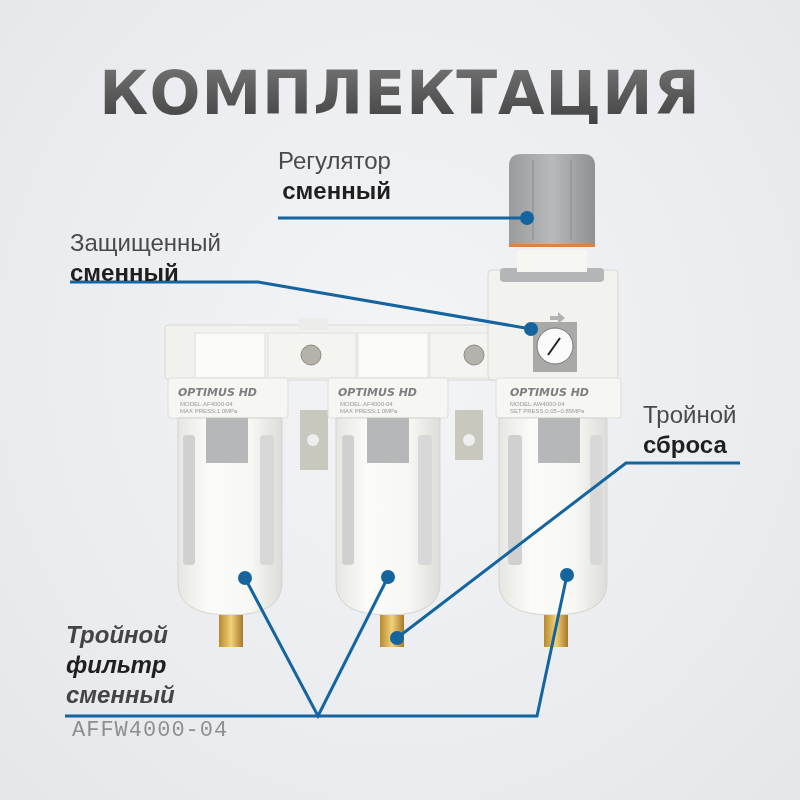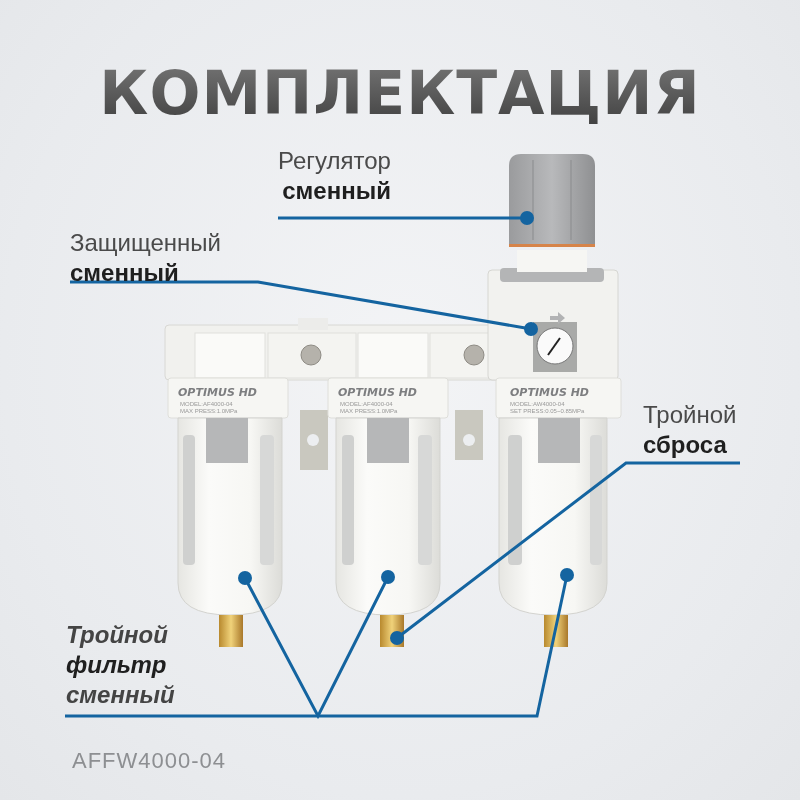--- a/index.html
+++ b/index.html
@@ -4,21 +4,21 @@
 <style>
   html,body{margin:0;padding:0;}
   body{width:800px;height:800px;overflow:hidden;background:#eceef0;font-family:"Liberation Sans",sans-serif;}
   .stage{position:relative;width:800px;height:800px;background:radial-gradient(ellipse at 50% 45%,#f3f4f6 0%,#e9ebee 70%,#e4e6e9 100%);}
   .title{position:absolute;left:0;right:0;top:58px;text-align:center;font-family:"DejaVu Sans",sans-serif;font-weight:bold;font-size:60px;letter-spacing:1px;color:#4a4a4a;background:linear-gradient(#777,#3f3f3f);-webkit-background-clip:text;background-clip:text;-webkit-text-fill-color:transparent;}
   .label{position:absolute;font-family:"Liberation Sans",sans-serif;font-size:24px;line-height:30px;color:#444;}
   .label .l2{color:#1f1f1f;font-weight:bold;}
   .label .l1{color:#4a4a4a;}
   .label.bold3 span{display:block;font-weight:bold;color:#444;font-style:italic;}
   .label span{display:block;}
-  .model{position:absolute;left:72px;top:748px;font-size:22px;letter-spacing:1px;color:#8d8f92;font-family:Liberation Sans, sans-serif;}
+  .model{position:absolute;left:72px;top:718px;font-size:22px;letter-spacing:1px;color:#8d8f92;font-family:Liberation Mono, monospace;}
   svg.art{position:absolute;left:0;top:0;}
   .brand{font-family:"DejaVu Sans",sans-serif;font-style:italic;font-weight:bold;}
 </style>
 </head>
 <body>
 
 <div class="stage">
 
   <div class="title">КОМПЛЕКТАЦИЯ</div>
 

